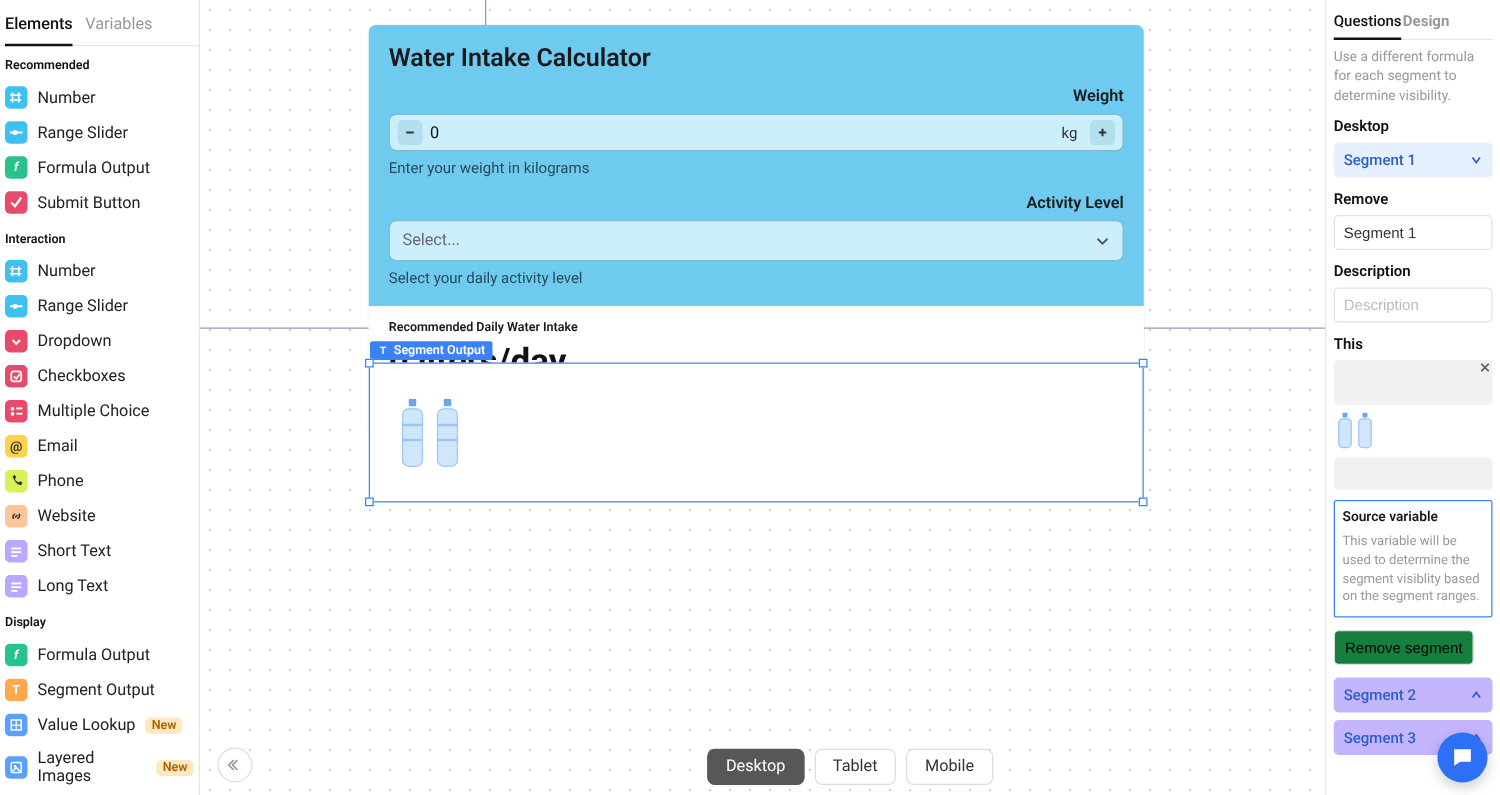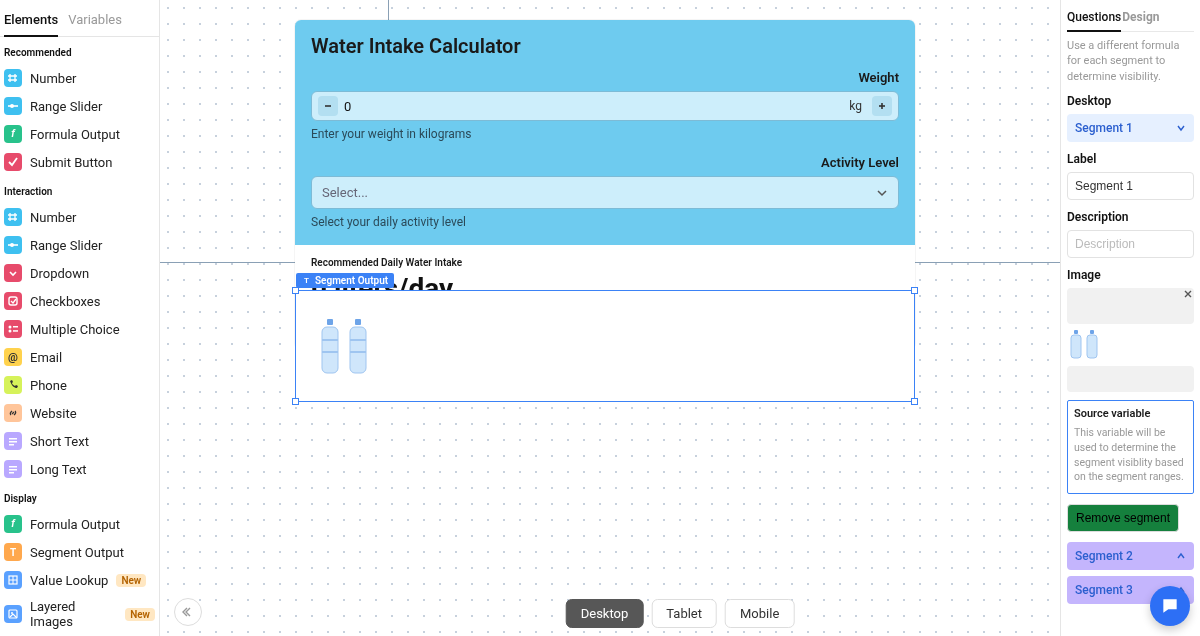--- a/index.html
+++ b/index.html
@@ -702,27 +702,27 @@
   <div class="right-desc">Use a different formula for each segment to determine visibility.</div>
 
   <div class="r-section-h">Desktop</div>
   <div class="seg-row">
     <span>Segment 1</span>
     <svg width="10" height="10" viewBox="0 0 10 10">
         <path d="M2 3 L5 7 L8 3" fill="none" stroke="#2b5fcf" stroke-width="1.4"></path>
       </svg>
   </div>
 
-  <div class="r-section-h">Label</div>
+  <div class="r-section-h">Remove</div>
   <input class="r-input" value="Segment 1" style="">
 
   <div class="r-section-h">Description</div>
   <input class="r-input" placeholder="Description" style="">
 
-  <div class="r-section-h">Image</div>
+  <div class="r-section-h">This</div>
   <div class="img-box">
     <div class="img-close">
       <svg width="10" height="10" viewBox="0 0 10 10">
           <path d="M2 2 L8 8 M8 2 L2 8" stroke="#555" stroke-width="1.4"></path>
         </svg>
     </div>
   </div>
   <div class="mini-bottles">
     <svg width="14" height="30" viewBox="0 0 14 30">
         <rect x="5" y="0" width="4" height="4" fill="#6ea4e8" rx="1"></rect>

